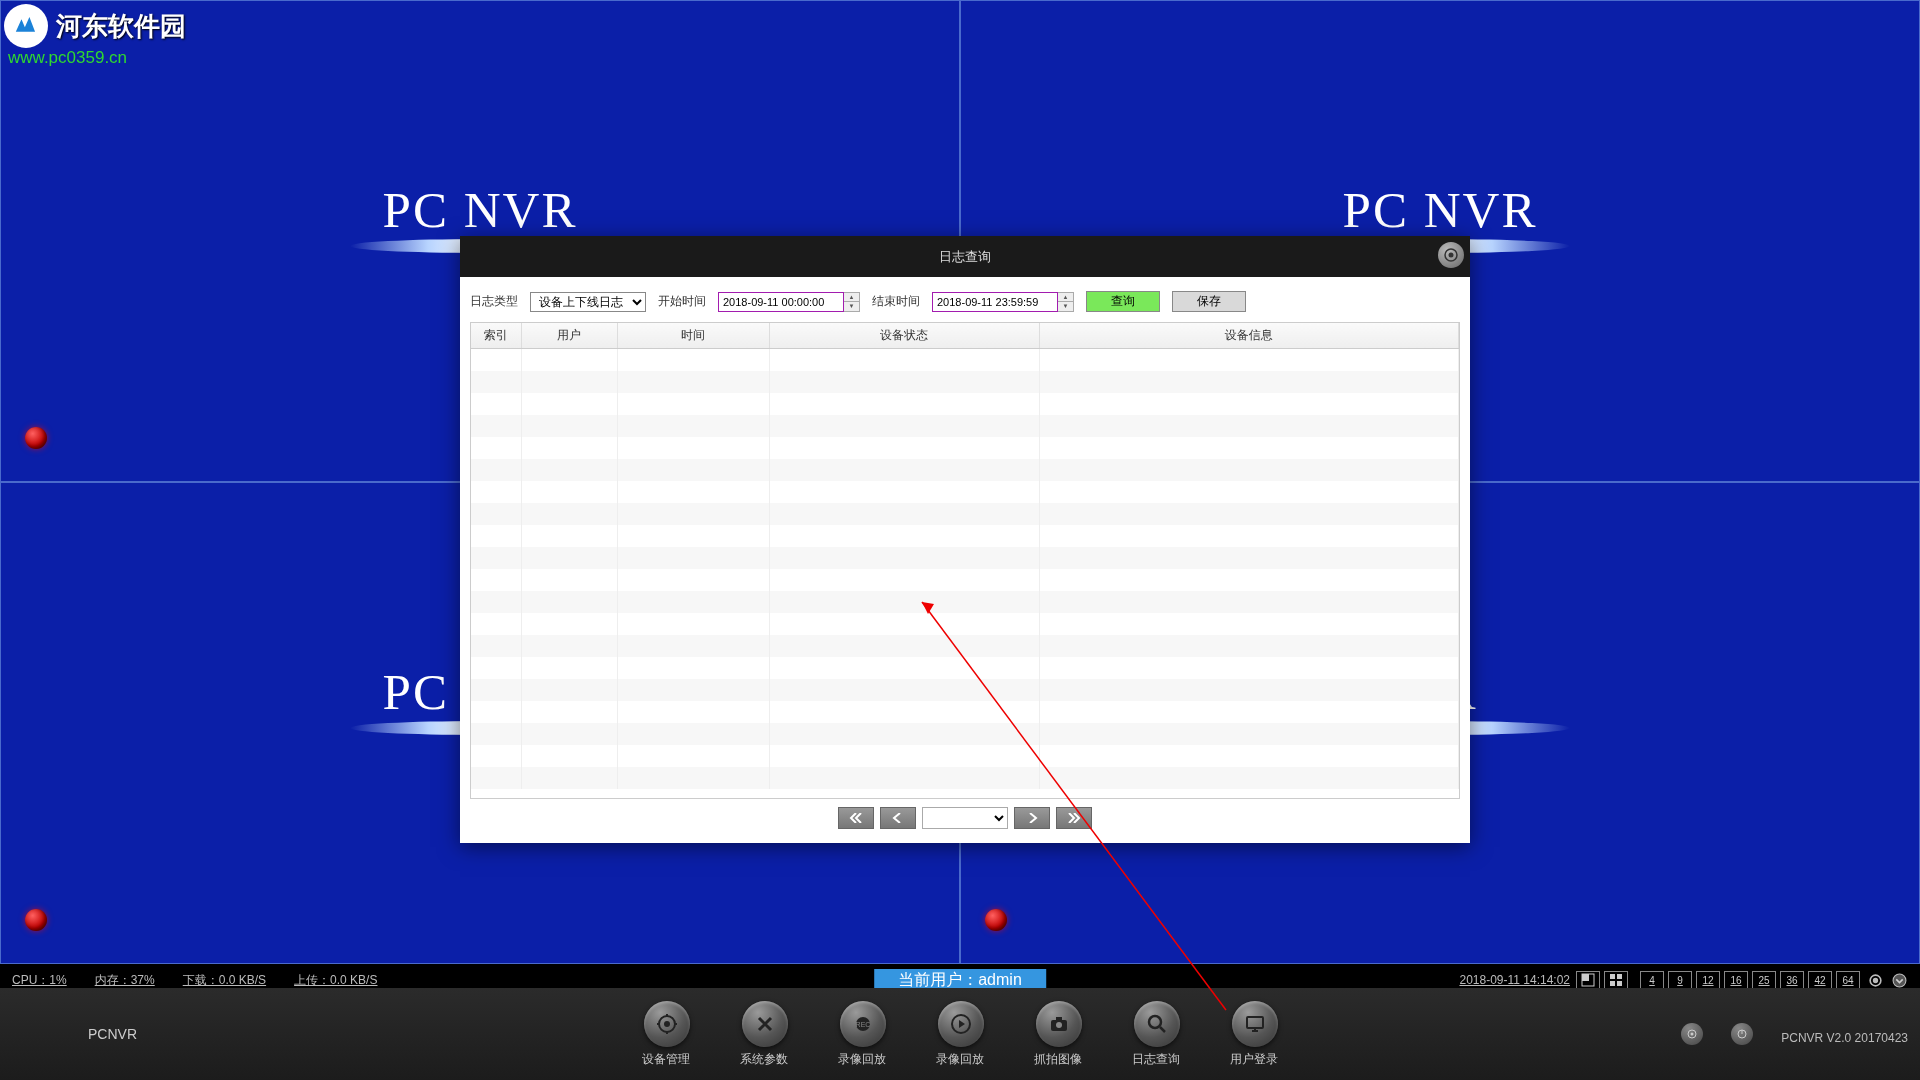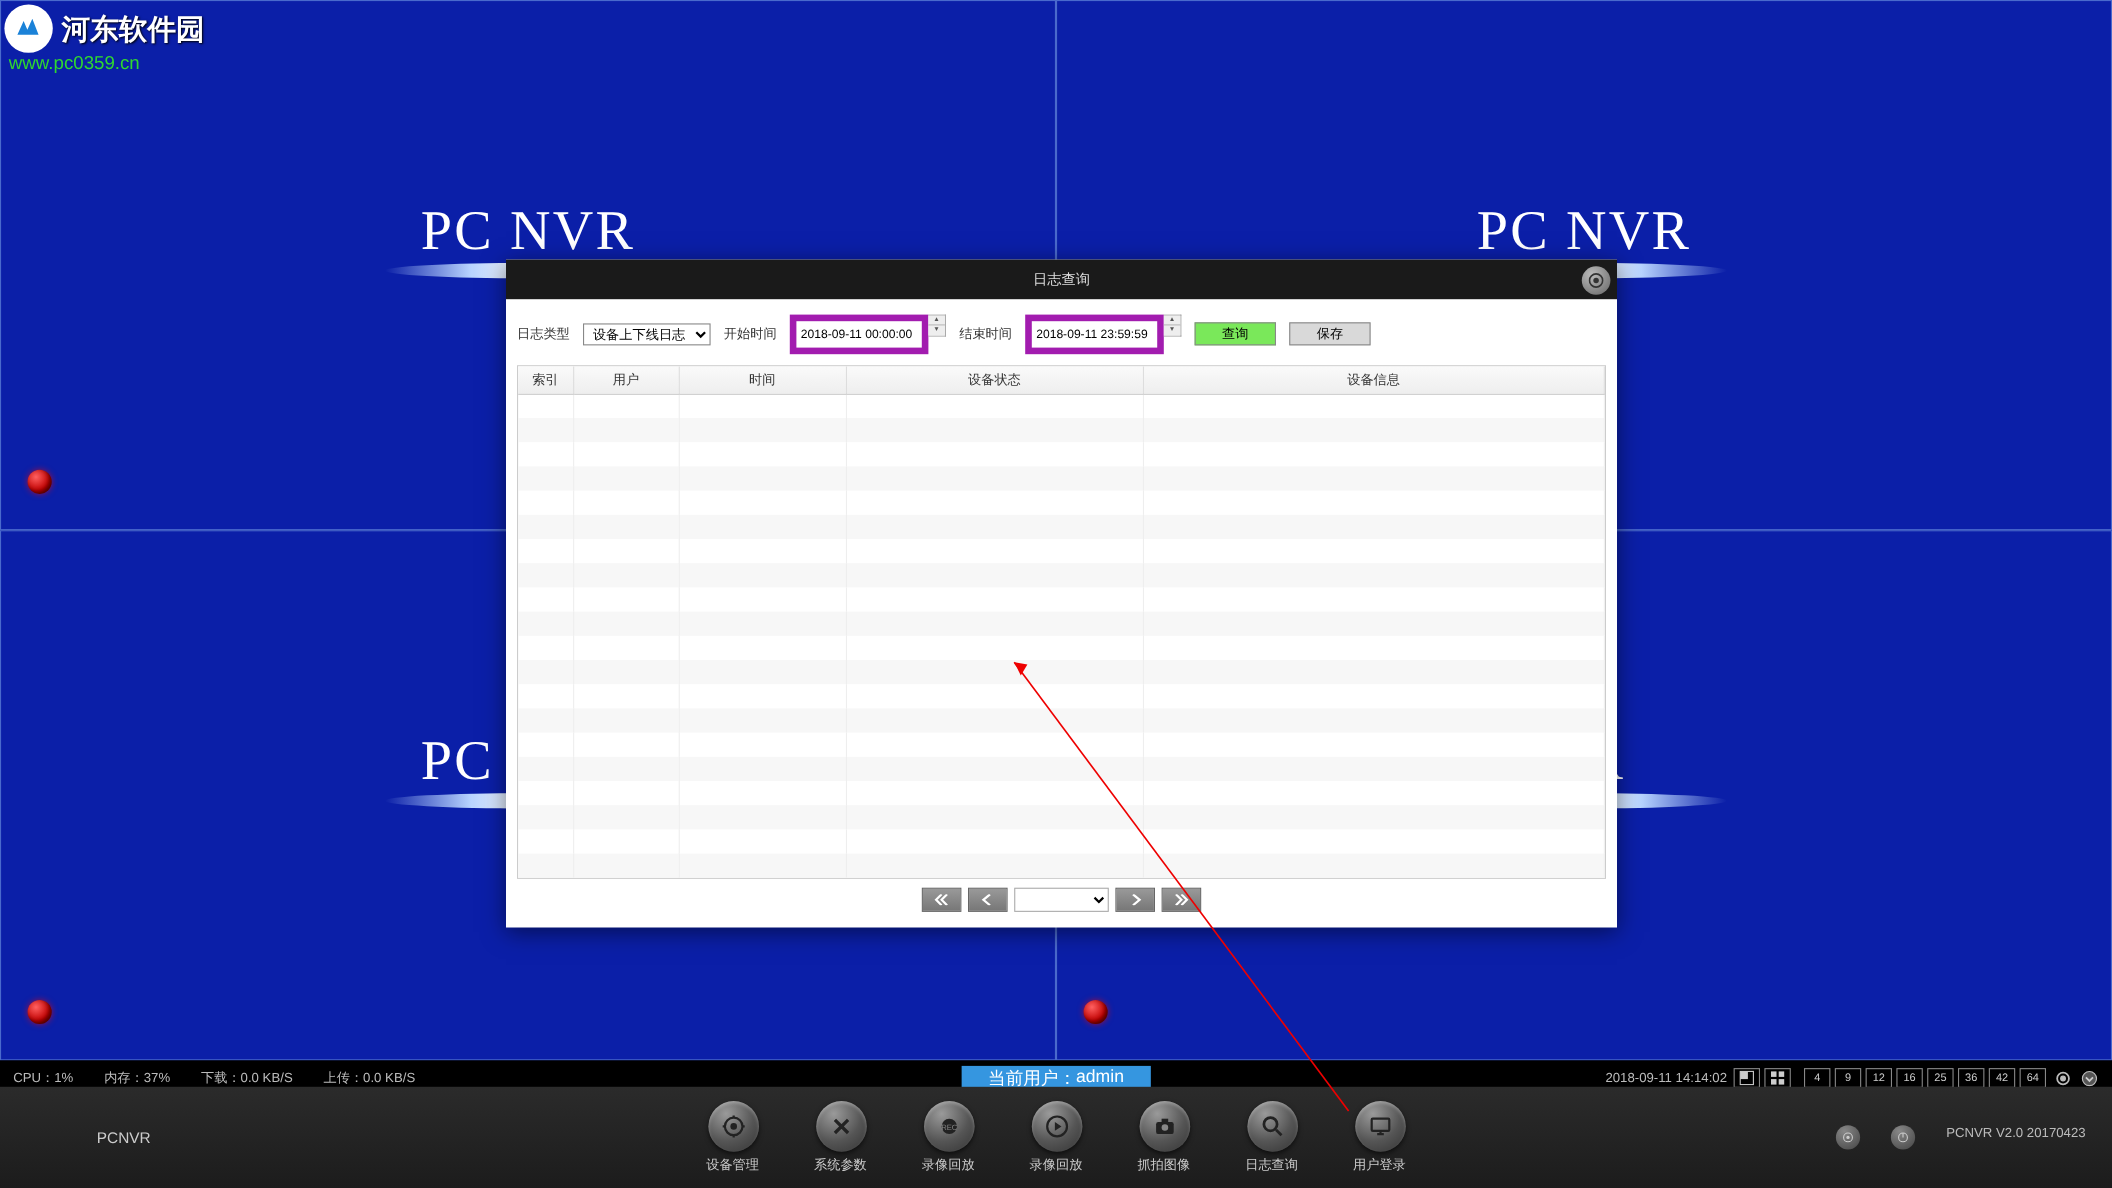--- a/index.html
+++ b/index.html
@@ -25,21 +25,21 @@
     .modal { position: absolute; top: 236px; left: 460px; width: 1010px; height: 607px; background: #fff; box-shadow: 0 4px 20px rgba(0,0,0,0.5); z-index: 30; display: flex; flex-direction: column; }
     .modal-title { height: 41px; background: #1a1a1a; color: #ddd; display: flex; align-items: center; justify-content: center; font-size: 13px; position: relative; }
     .modal-close { position: absolute; right: 6px; top: 6px; width: 26px; height: 26px; border-radius: 50%; background: radial-gradient(circle at 35% 30%, #bbb, #666); display: flex; align-items: center; justify-content: center; cursor: pointer; }
     .modal-close svg { width: 14px; height: 14px; fill: #333; }
     .modal-body { flex: 1; padding: 10px; background: #fff; display: flex; flex-direction: column; }
     
     .filter-row { display: flex; align-items: center; gap: 12px; font-size: 12px; color: #333; padding: 4px 0 10px; }
     .filter-row label { color: #333; }
     .filter-select { width: 116px; height: 20px; border: 1px solid #888; font-size: 12px; padding: 0 4px; background: #fff; }
     .filter-input-wrap { display: flex; align-items: stretch; }
-    .filter-input { width: 126px; height: 36px; border: 6px solid #a21caf; font-size: 11px; padding: 0 4px; }
+    .filter-input { width: 126px; height: 20px; border: 1px solid #a21caf; font-size: 11px; padding: 0 4px; }
     .spinner { width: 16px; height: 20px; border: 1px solid #aaa; border-left: none; display: flex; flex-direction: column; }
     .spinner div { flex: 1; background: #eee; border-bottom: 1px solid #aaa; font-size: 6px; text-align: center; line-height: 8px; color: #555; }
     .spinner div:last-child { border-bottom: none; }
     .btn { width: 74px; height: 21px; font-size: 12px; border: 1px solid #888; cursor: pointer; }
     .btn-query { background: #7ae85a; }
     .btn-save { background: #d9d9d9; }
     
     .table-wrap { flex: 1; border: 1px solid #ccc; overflow: hidden; }
     .log-table { width: 100%; border-collapse: collapse; font-size: 12px; }
     .log-table th { background: linear-gradient(#fafafa, #eee); border-right: 1px solid #ddd; border-bottom: 1px solid #ccc; padding: 4px 8px; font-weight: normal; color: #333; height: 24px; }
@@ -52,39 +52,39 @@
     
     .pager { display: flex; justify-content: center; align-items: center; gap: 6px; padding: 8px 0 4px; }
     .pager-btn { width: 36px; height: 22px; background: linear-gradient(#999, #777); border: 1px solid #666; display: flex; align-items: center; justify-content: center; cursor: pointer; }
     .pager-btn svg { width: 14px; height: 10px; fill: #fff; }
     .pager-select { width: 86px; height: 22px; border: 1px solid #aaa; background: #fff; font-size: 11px; }
     
     
     .arrow-line { position: absolute; z-index: 40; pointer-events: none; }
     
     
-    .status-bar { position: absolute; top: 964px; left: 0; width: 100%; height: 24px; background: #000; color: #bbb; font-size: 12px; display: flex; align-items: center; padding: 16px 12px; }
+    .status-bar { position: absolute; top: 964px; left: 0; width: 100%; height: 24px; background: #000; color: #bbb; font-size: 12px; display: flex; align-items: center; padding: 16px 12px; text-decoration: underline; }
     .status-left { display: flex; gap: 28px; }
     .status-center { position: absolute; left: 50%; transform: translateX(-50%); background: #3596e0; color: #fff; padding: 3px 24px; height: 22px; display: flex; align-items: center; font-size: 16px; }
     .status-right { margin-left: auto; display: flex; align-items: center; gap: 6px; }
     .grid-presets { display: flex; gap: 4px; }
     .preset { width: 24px; height: 18px; border: 1px solid #888; color: #ccc; display: flex; align-items: center; justify-content: center; font-size: 10px; cursor: pointer; }
     .preset.icon svg { width: 14px; height: 14px; fill: #ccc; }
     .status-icon { width: 18px; height: 18px; display: flex; align-items: center; justify-content: center; }
     .status-icon svg { width: 15px; height: 15px; fill: #bbb; stroke: #bbb; }
     
     
     .toolbar { position: absolute; top: 988px; left: 0; width: 100%; height: 92px; background: linear-gradient(#2b2b2b, #1c1c1c); display: flex; align-items: center; }
     .toolbar-left { color: #ccc; font-size: 14px; padding-left: 88px; }
     .toolbar-center { position: absolute; left: 50%; transform: translateX(-50%); display: flex; gap: 50px; }
     .tool-item { display: flex; flex-direction: column; align-items: flex-end; gap: 4px; cursor: pointer; }
     .tool-btn { width: 46px; height: 46px; border-radius: 50%; background: radial-gradient(circle at 35% 25%, #9a9a9a, #555 55%, #333); display: flex; align-items: center; justify-content: center; box-shadow: 0 2px 5px rgba(0,0,0,0.6), inset 0 2px 3px rgba(255,255,255,0.3); }
     .tool-btn svg { width: 24px; height: 24px; fill: #222; }
     .tool-label { color: #ccc; font-size: 12px; }
-    .toolbar-right { margin-left: auto; padding-right: 24px; display: flex; align-items: flex-start; gap: 28px; color: #bbb; font-size: 12px; }
+    .toolbar-right { margin-left: auto; padding-right: 12px; display: flex; align-items: flex-end; gap: 28px; color: #bbb; font-size: 12px; }
     .mini-btn { width: 22px; height: 22px; border-radius: 50%; background: radial-gradient(circle at 35% 25%, #888, #444); display: flex; align-items: center; justify-content: center; cursor: pointer; }
     .mini-btn svg { width: 12px; height: 12px; fill: #ccc; }
   </style>
 </head>
 <body>
 
 <div class="camera-grid">
   <div class="camera-cell">
     <div class="camera-brand">PC  NVR</div>
     <div class="camera-swoosh"></div>

